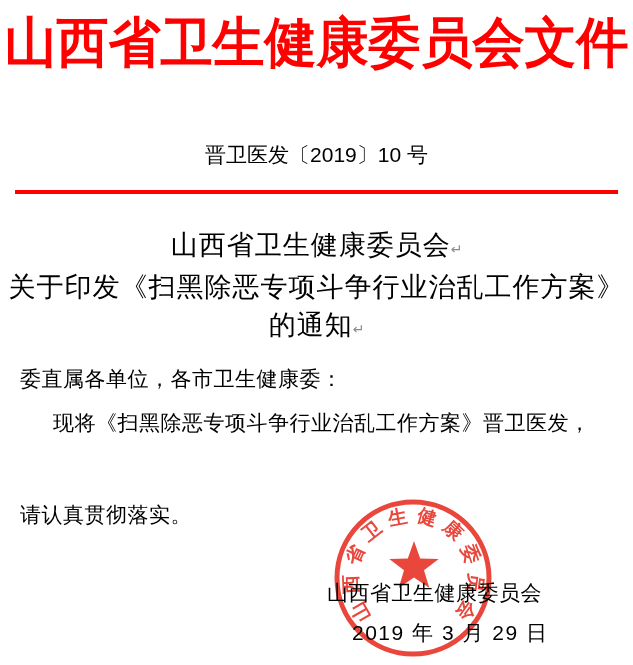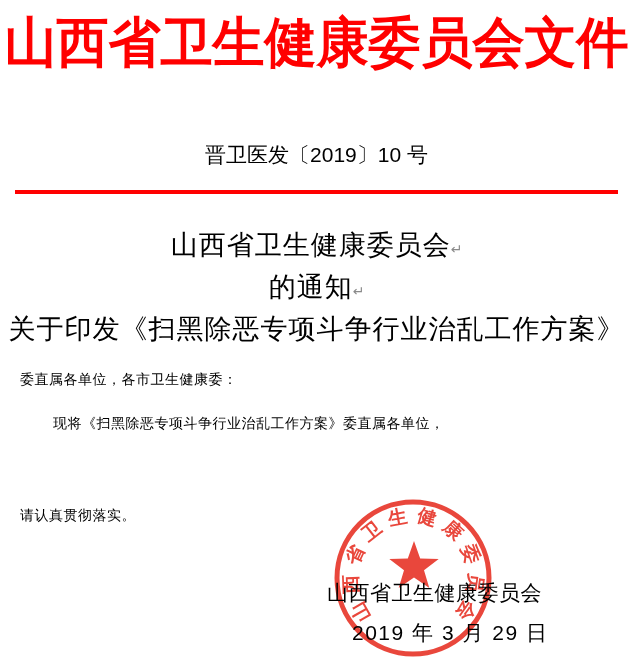--- a/index.html
+++ b/index.html
@@ -45,21 +45,21 @@
   }
   .pmark{
     font-size:14px;
     color:#8a8a8a;
     font-weight:400;
     letter-spacing:0;
     vertical-align:baseline;
   }
   .body-line{
     position:absolute;
-    font-size:14px;
+    font-size:21px;
     line-height:26px;
     letter-spacing:0.5px;
     white-space:nowrap;
   }
   .body-salutation{top:366px;left:20px;}
   .body-text-1{top:410px;left:53px;}
   .body-text-2{top:454px;left:20px;margin-top:48px;}
   .sig-name{
     position:absolute;top:579px;left:327px;
     font-size:21px;letter-spacing:0.5px;white-space:nowrap;
@@ -88,27 +88,27 @@
 <div class="page">
 
   <div class="header-title">山西省卫生健康委员会文件</div>
 
   <div class="doc-number">晋卫医发〔2019〕10 号</div>
 
   <div class="red-rule"></div>
 
   <div class="doc-title">
     <div><span>山西省卫生健康委员会</span><span class="pmark">↵</span></div>
+    <div><span>关于印发《扫黑除恶专项斗争行业治乱工作方案》</span></div>
     <div><span>的通知</span><span class="pmark">↵</span></div>
-    <div><span>关于印发《扫黑除恶专项斗争行业治乱工作方案》</span></div>
   </div>
 
   <div class="body-line body-salutation">委直属各单位，各市卫生健康委：</div>
 
-  <div class="body-line body-text-1">现将《扫黑除恶专项斗争行业治乱工作方案》委直属各单位，</div>
+  <div class="body-line body-text-1">现将《扫黑除恶专项斗争行业治乱工作方案》晋卫医发，</div>
 
   <div class="body-line body-text-2">请认真贯彻落实。</div>
 
   <div class="sig-name">山西省卫生健康委员会</div>
 
   <div class="sig-date">2019 年 3 月 29 日</div>
 
   <svg class="seal" viewBox="0 0 180 180">
     <circle cx="88" cy="88" r="76" fill="none" stroke="#E7372B" stroke-width="5"></circle>
     <polygon fill="#E7372B" points="89,51 95.2,68.5 113.7,69.0 99.0,80.2 104.3,98.0 89,87.5 73.7,98.0 79.0,80.2 64.3,69.0 82.8,68.5"></polygon>

